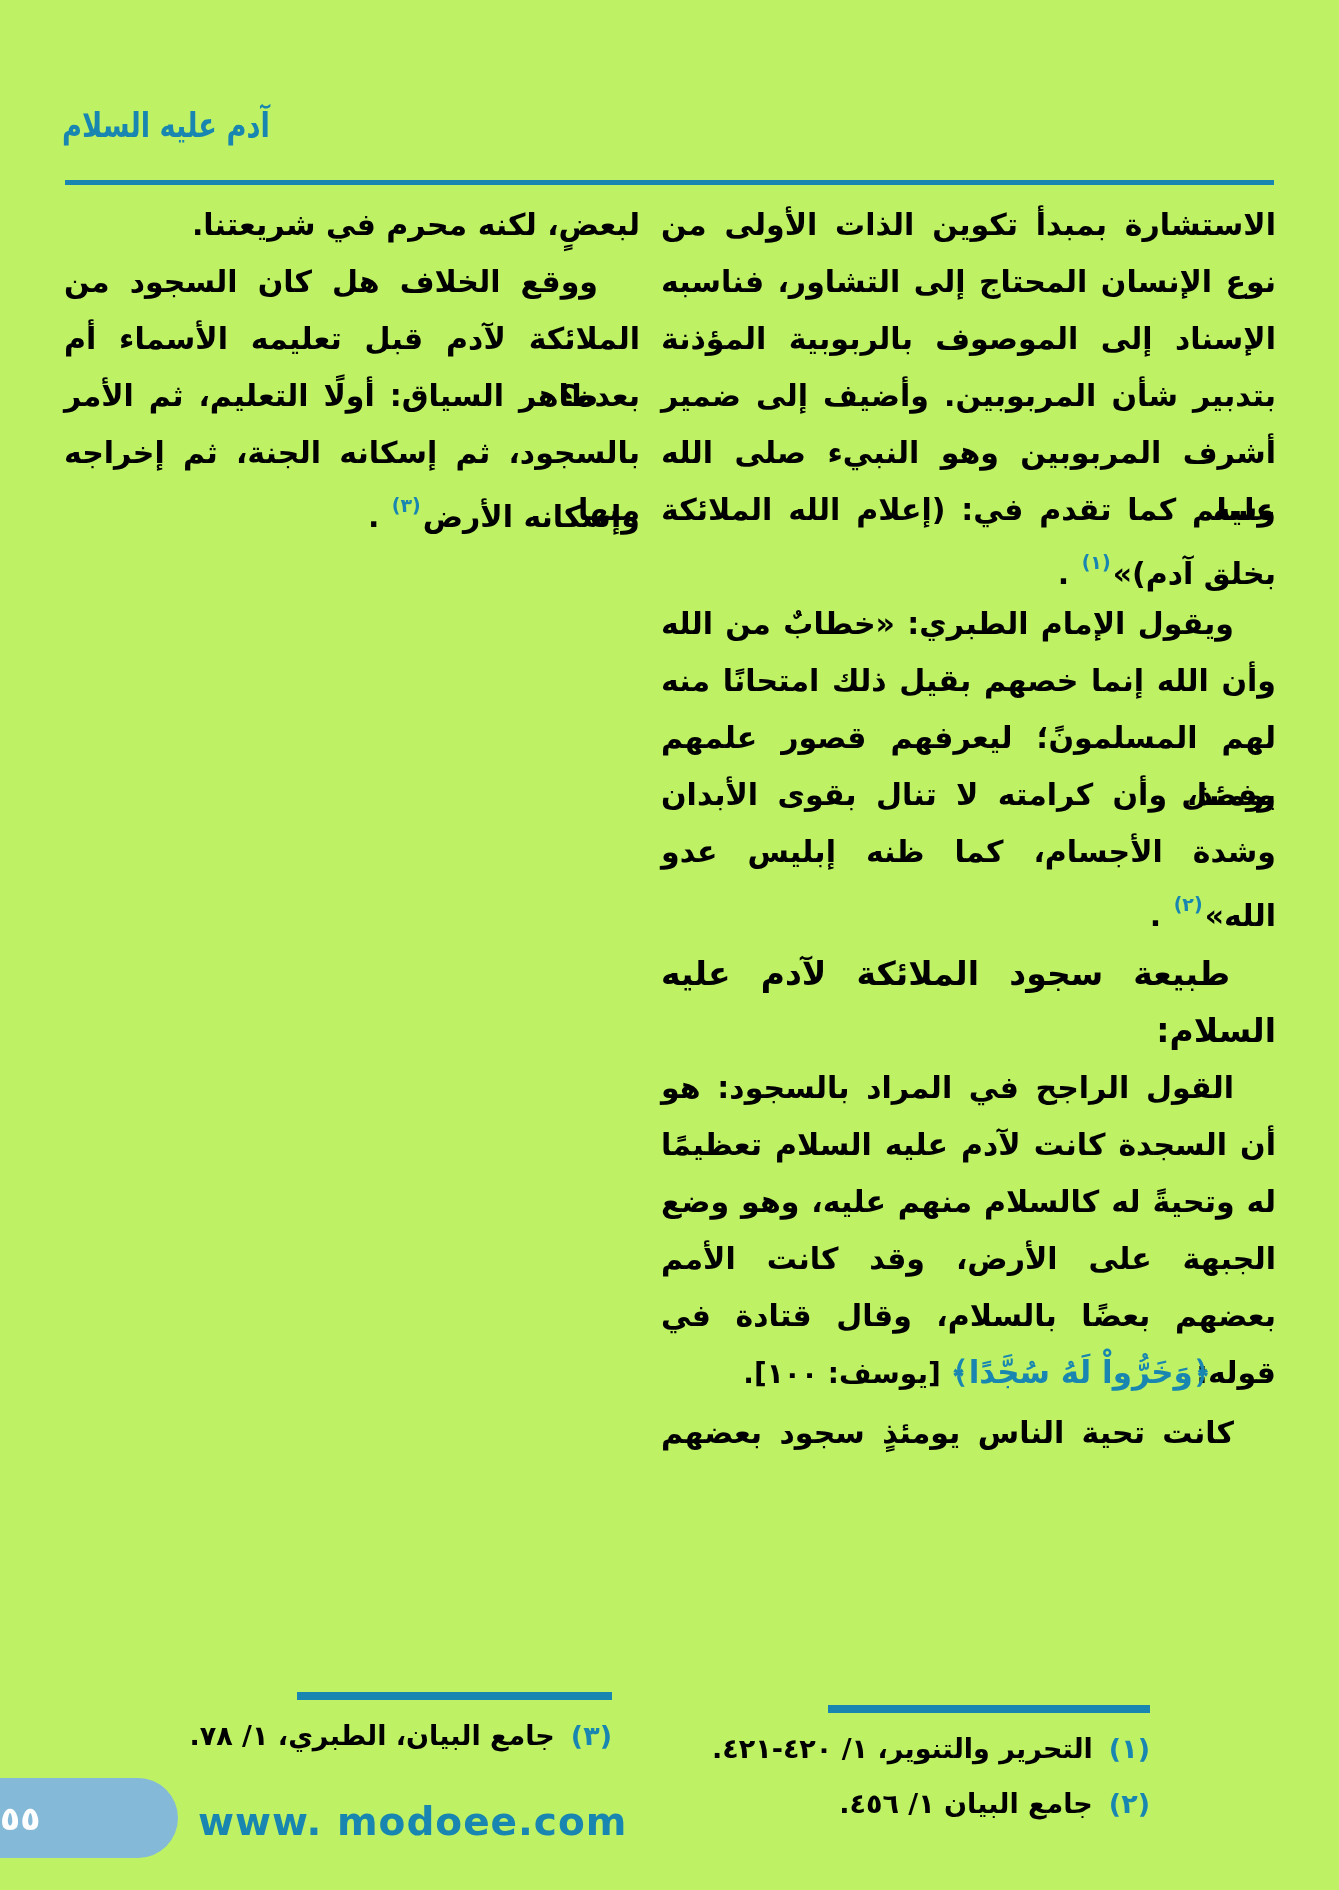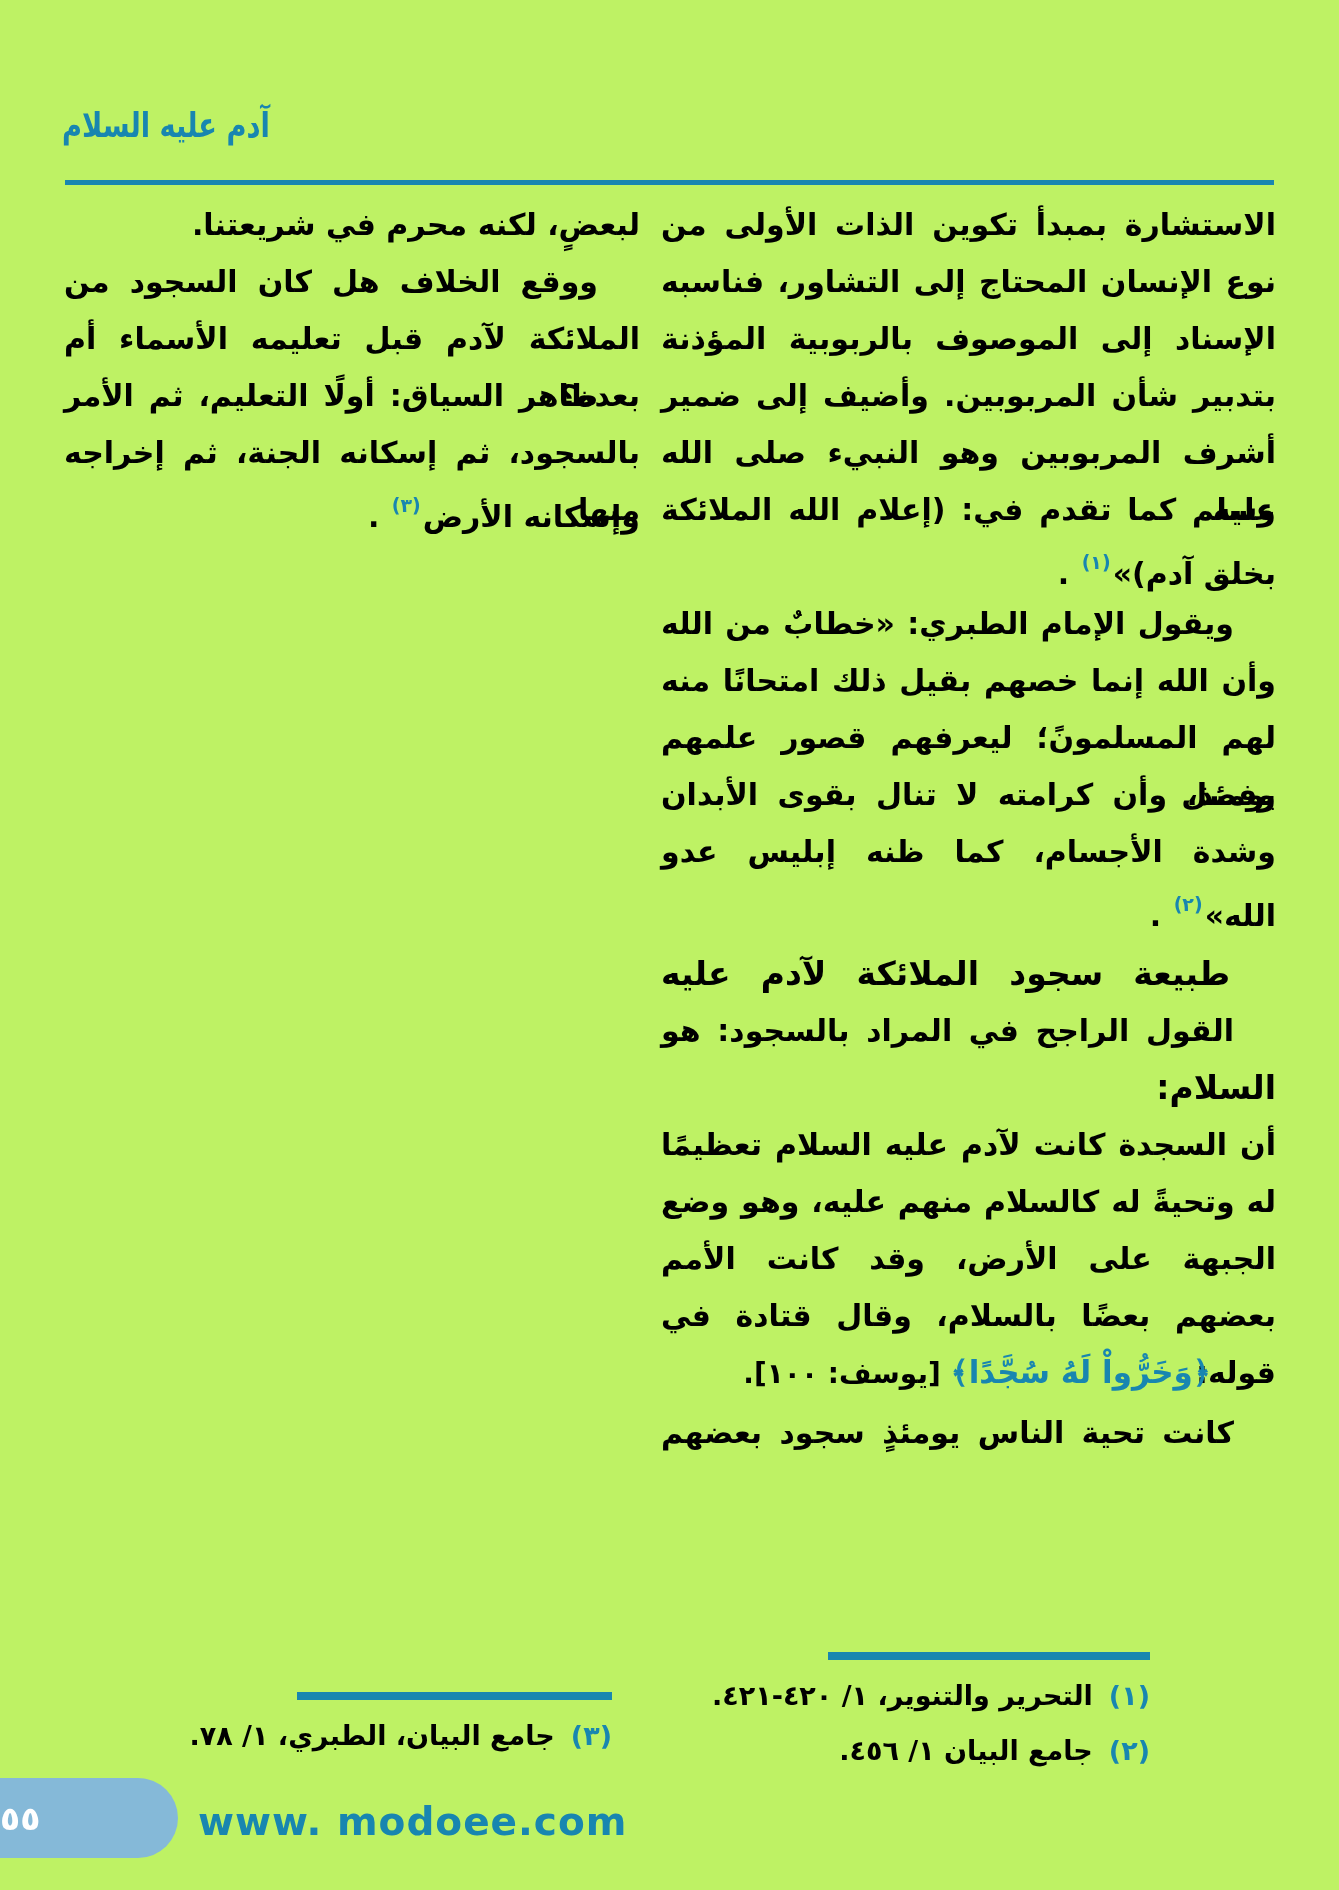--- a/index.html
+++ b/index.html
@@ -38,21 +38,21 @@
   .line.heading.indent{margin-top:8px; padding-right:46px;}
   .line.verse-line{padding-right:65px; height:60px;}
   sup.fnref{
     color:var(--accent); font-size:19px; font-weight:bold;
     position:relative; top:-4px; margin:0 2px;
   }
   .verse{color:var(--accent); font-size:31px; letter-spacing:1px;}
   .vref{font-size:28px;}
   
   .fn{position:absolute; width:470px;}
-  .col-right .fn{top:1456px; right:126px;}
+  .col-right .fn{top:1509px; right:126px;}
   .col-left  .fn{top:1496px; right:28px;}
   .fn-rule{height:8px; background:var(--accent); margin:0 0 8px 0;}
   .col-right .fn-rule{width:322px;}
   .col-left  .fn-rule{width:315px;}
   .fn-row{
     font-size:27px; font-weight:bold; line-height:55px; height:55px;
     text-align:right; white-space:nowrap; direction:rtl;
   }
   .fn-num{color:var(--accent); margin-left:16px;}
   
@@ -92,22 +92,22 @@
           <div class="line justify">أشرف المربوبين وهو النبيء صلى الله عليه</div>
           <div class="line justify">وسلم كما تقدم في: (إعلام الله الملائكة</div>
           <div class="line right">بخلق آدم)»<sup class="fnref">(١)</sup> .</div>
           <div class="line justify indent">ويقول الإمام الطبري: «خطابٌ من الله</div>
           <div class="line justify">وأن الله إنما خصهم بقيل ذلك امتحانًا منه</div>
           <div class="line justify">لهم المسلمونً؛ ليعرفهم قصور علمهم وفضل</div>
           <div class="line justify">يومئذ، وأن كرامته لا تنال بقوى الأبدان</div>
           <div class="line justify">وشدة الأجسام، كما ظنه إبليس عدو</div>
           <div class="line right">الله»<sup class="fnref">(٢)</sup> .</div>
           <div class="line justify indent heading">طبيعة سجود الملائكة لآدم عليه</div>
+          <div class="line right heading">السلام:</div>
           <div class="line justify indent">القول الراجح في المراد بالسجود: هو</div>
-          <div class="line right heading">السلام:</div>
           <div class="line justify">أن السجدة كانت لآدم عليه السلام تعظيمًا</div>
           <div class="line justify">له وتحيةً له كالسلام منهم عليه، وهو وضع</div>
           <div class="line justify">الجبهة على الأرض، وقد كانت الأمم</div>
           <div class="line justify">بعضهم بعضًا بالسلام، وقال قتادة في قوله:</div>
           <div class="line right verse-line"><span class="verse">﴿وَخَرُّواْ لَهُ سُجَّدًا﴾</span><span class="vref"> [يوسف: ١٠٠].</span></div>
           <div class="line justify indent">كانت تحية الناس يومئذٍ سجود بعضهم</div>
         </div>
       <div class="fn">
         <div class="fn-rule"></div>
         <div>

